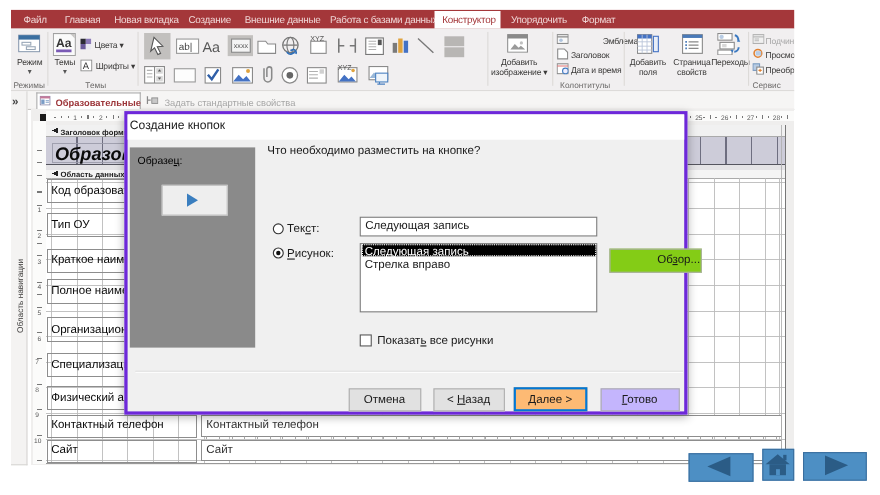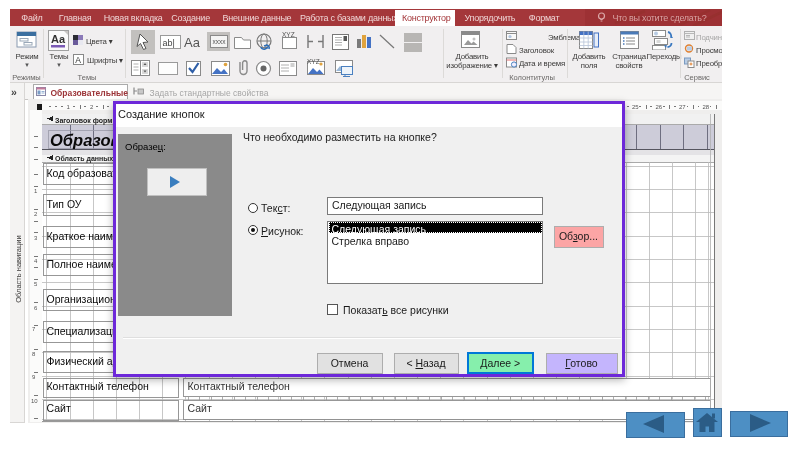--- a/index.html
+++ b/index.html
@@ -17,30 +17,20 @@
   <div class="tab" style="left:48.8px">Главная</div>
   <div class="tab" style="left:93.8px">Новая вкладка</div>
   <div class="tab" style="left:161.3px">Создание</div>
   <div class="tab" style="left:212.5px">Внешние данные</div>
   <div class="tab" style="left:290px">Работа с базами данных</div>
   <div class="abs" style="left:384.5px;top:1px;width:60.5px;height:16px;background:#fff"></div>
   <div class="tab" style="left:392px;color:#a4373a">Конструктор</div>
   <div class="tab" style="left:454.5px">Упорядочить</div>
   <div class="tab" style="left:518.8px">Формат</div>
 
-  <div class="abs" style="left:575px;top:0;width:137px;height:17px;background:#9d3134;overflow:hidden">
-    <svg width="137" height="17" style="position:absolute;left:0;top:0">
-      <path d="M30 14 L60 2 M95 16 L125 1 M108 17 L137 3" stroke="#97302f" stroke-width="2.5" fill="none"></path>
-      <circle cx="72" cy="9" r="2.5" fill="none" stroke="#8e2b2e" stroke-width="1.5"></circle>
-      <path d="M45 9 H70 M74 9 H100" stroke="#8e2b2e" stroke-width="1.5"></path>
-      <circle cx="16.5" cy="7" r="3" fill="none" stroke="#dba7a7" stroke-width="1.2"></circle>
-      <path d="M15.3 10.5 h2.4 M15.6 12 h1.8" stroke="#dba7a7" stroke-width="1"></path>
-    </svg>
-    <div class="tab" style="left:27.5px;color:#d9a3a3">Что вы хотите сделать?</div>
-  </div>
 </div>
 
 <div class="abs" style="left:10px;top:25.5px;width:712px;height:57.5px;background:#f1eff0;border-bottom:1px solid #d8d6d4;box-sizing:border-box"></div>
 
 <svg class="abs" style="left:16px;top:31px" width="21" height="17">
   <rect x="1" y="1" width="19" height="15" fill="#fff" stroke="#8a9ab0"></rect>
   <rect x="1" y="1" width="19" height="4" fill="#3b6fa0"></rect>
   <rect x="4" y="7.5" width="8" height="2.5" fill="none" stroke="#9aa8b8"></rect>
   <rect x="8" y="11.5" width="8" height="2.5" fill="none" stroke="#9aa8b8"></rect>
 </svg>
@@ -405,36 +395,36 @@
   <div class="abs" style="left:211.5px;top:92.5px;width:216px;height:18px;background:#fff;border:1px solid #7a7a7a;box-sizing:border-box">
     <div class="abs" style="left:4px;top:1.5px;font-size:10.5px;color:#1a1a1a">Следующая запись</div>
   </div>
 
   <div class="abs" style="left:211.5px;top:116.5px;width:216px;height:63px;background:#fff;border:1px solid #7a7a7a;box-sizing:border-box">
     <div class="abs" style="left:0.5px;top:0.5px;width:213px;height:11px;background:#000;outline:1px dotted #fff;outline-offset:-1px"></div>
     <div class="abs" style="left:3.5px;top:1.5px;font-size:10.5px;color:#fff">Следующая запись</div>
     <div class="abs" style="left:3.5px;top:13px;font-size:10.5px;color:#1a1a1a">Стрелка вправо</div>
   </div>
 
-  <div class="abs" style="left:438px;top:121.5px;width:50px;height:22px;background:#fca5a5;border:1px solid #adadad;box-sizing:border-box;text-align:center">
+  <div class="abs" style="left:438px;top:121.5px;width:84px;height:22px;background:#84cc16;border:1px solid #adadad;box-sizing:border-box;text-align:right">
     <div style="font-size:10.5px;color:#1a1a1a;margin-top:3px">Об<span style="text-decoration:underline">з</span>ор...</div>
   </div>
 
   <div class="abs" style="left:211.5px;top:200px;width:11px;height:11px;background:#fff;border:1px solid #555;box-sizing:border-box"></div>
   <div class="abs" style="left:227.5px;top:199.5px;font-size:10.5px;color:#1a1a1a">Показат<span style="text-decoration:underline">ь</span> все рисунки</div>
 
   <div class="abs" style="left:7px;top:233px;width:498px;height:1px;background:#dfdfdf;border-bottom:1px solid #fff"></div>
 
   <div class="abs" style="left:201px;top:248.5px;width:66px;height:21px;background:#e1e1e1;border:1px solid #adadad;box-sizing:border-box;text-align:center">
         <div style="font-size:10.5px;color:#1a1a1a;margin-top:3.5px">Отмена</div>
       </div>
   <div class="abs" style="left:278px;top:248.5px;width:65px;height:21px;background:#e1e1e1;border:1px solid #adadad;box-sizing:border-box;text-align:center">
         <div style="font-size:10.5px;color:#1a1a1a;margin-top:3.5px">&lt; <span style="text-decoration:underline">Н</span>азад</div>
       </div>
-  <div class="abs" style="left:351px;top:247.5px;width:67.5px;height:22px;background:#86efac;border:2px solid #0078d7;box-sizing:border-box;text-align:center">
+  <div class="abs" style="left:351px;top:247.5px;width:67.5px;height:22px;background:#fdba74;border:2px solid #0078d7;box-sizing:border-box;text-align:center">
         <div style="font-size:10.5px;color:#1a1a1a;margin-top:3px"><span style="text-decoration:underline">Д</span>алее &gt;</div>
       </div>
   <div class="abs" style="left:430px;top:248.5px;width:72px;height:21px;background:#c4b5fd;border:1px solid #adadad;box-sizing:border-box;text-align:center">
         <div style="font-size:10.5px;color:#1a1a1a;margin-top:3.5px"><span style="text-decoration:underline">Г</span>отово</div>
       </div>
 </div>
 
 <div class="abs" style="left:626px;top:412px;width:59px;height:25.5px;background:#4d8fc4;border:1.5px solid #3a6e9e;box-sizing:border-box">
   <svg width="56" height="22.5">
         <path d="M37 2 V20 L16 11 z" fill="#2b5c86"></path>

